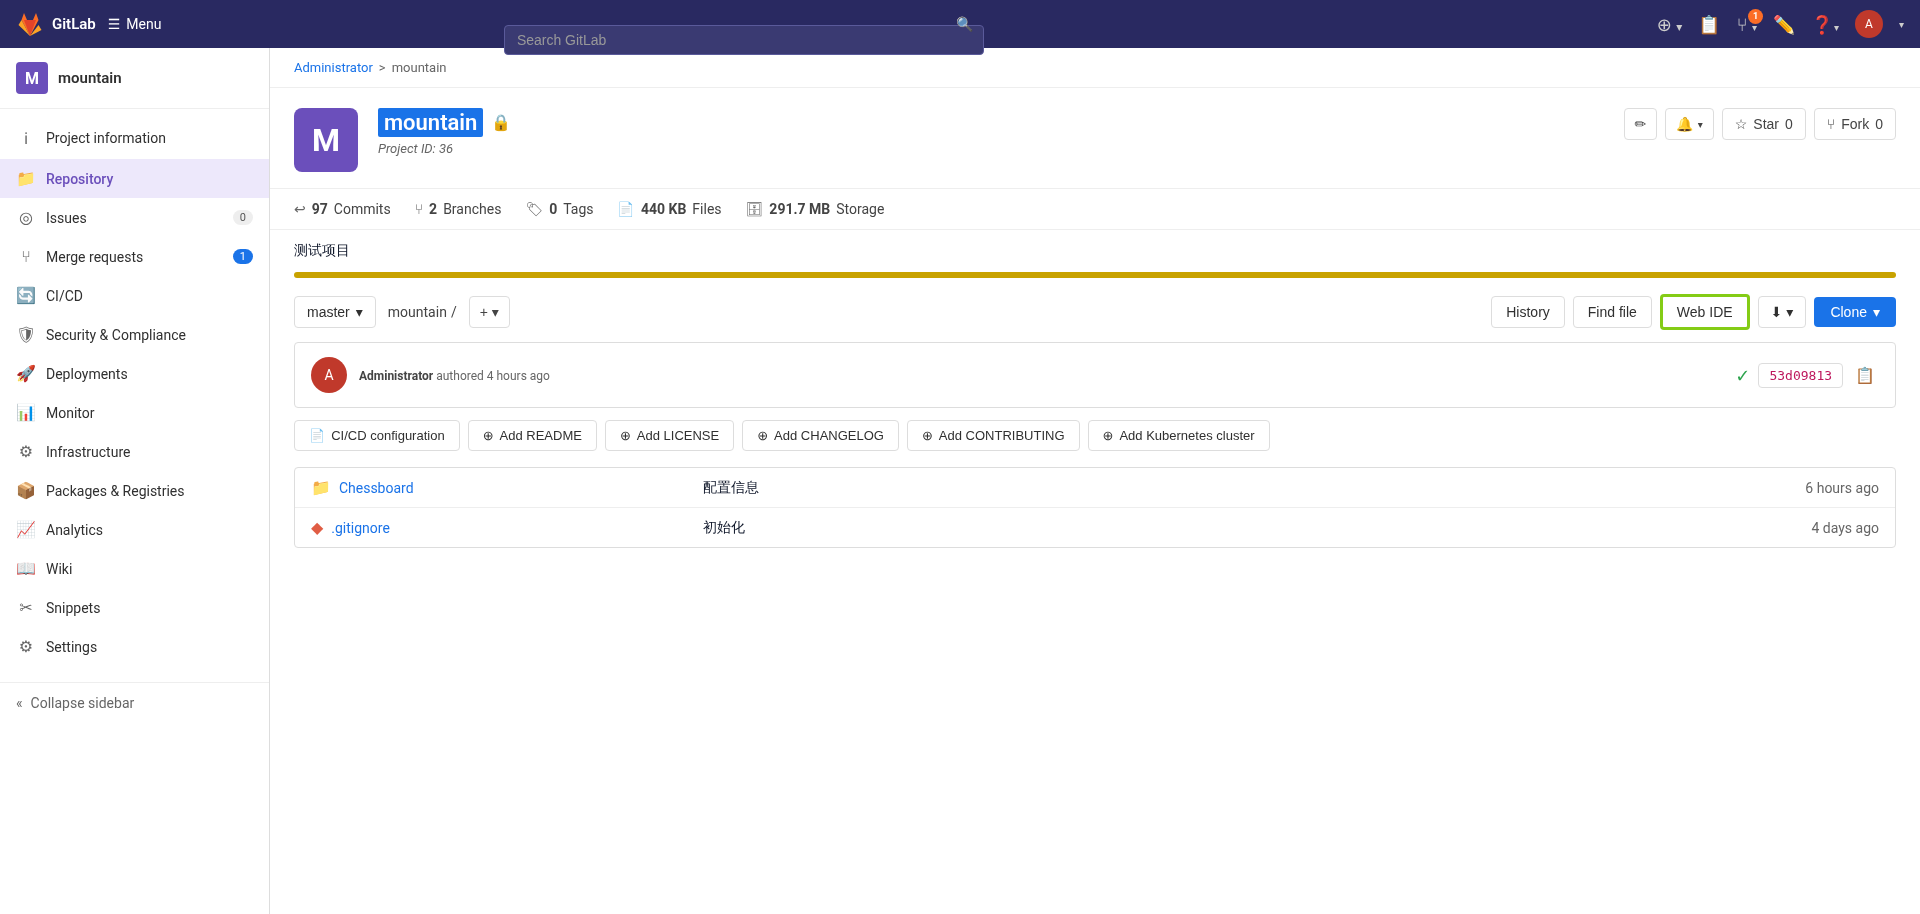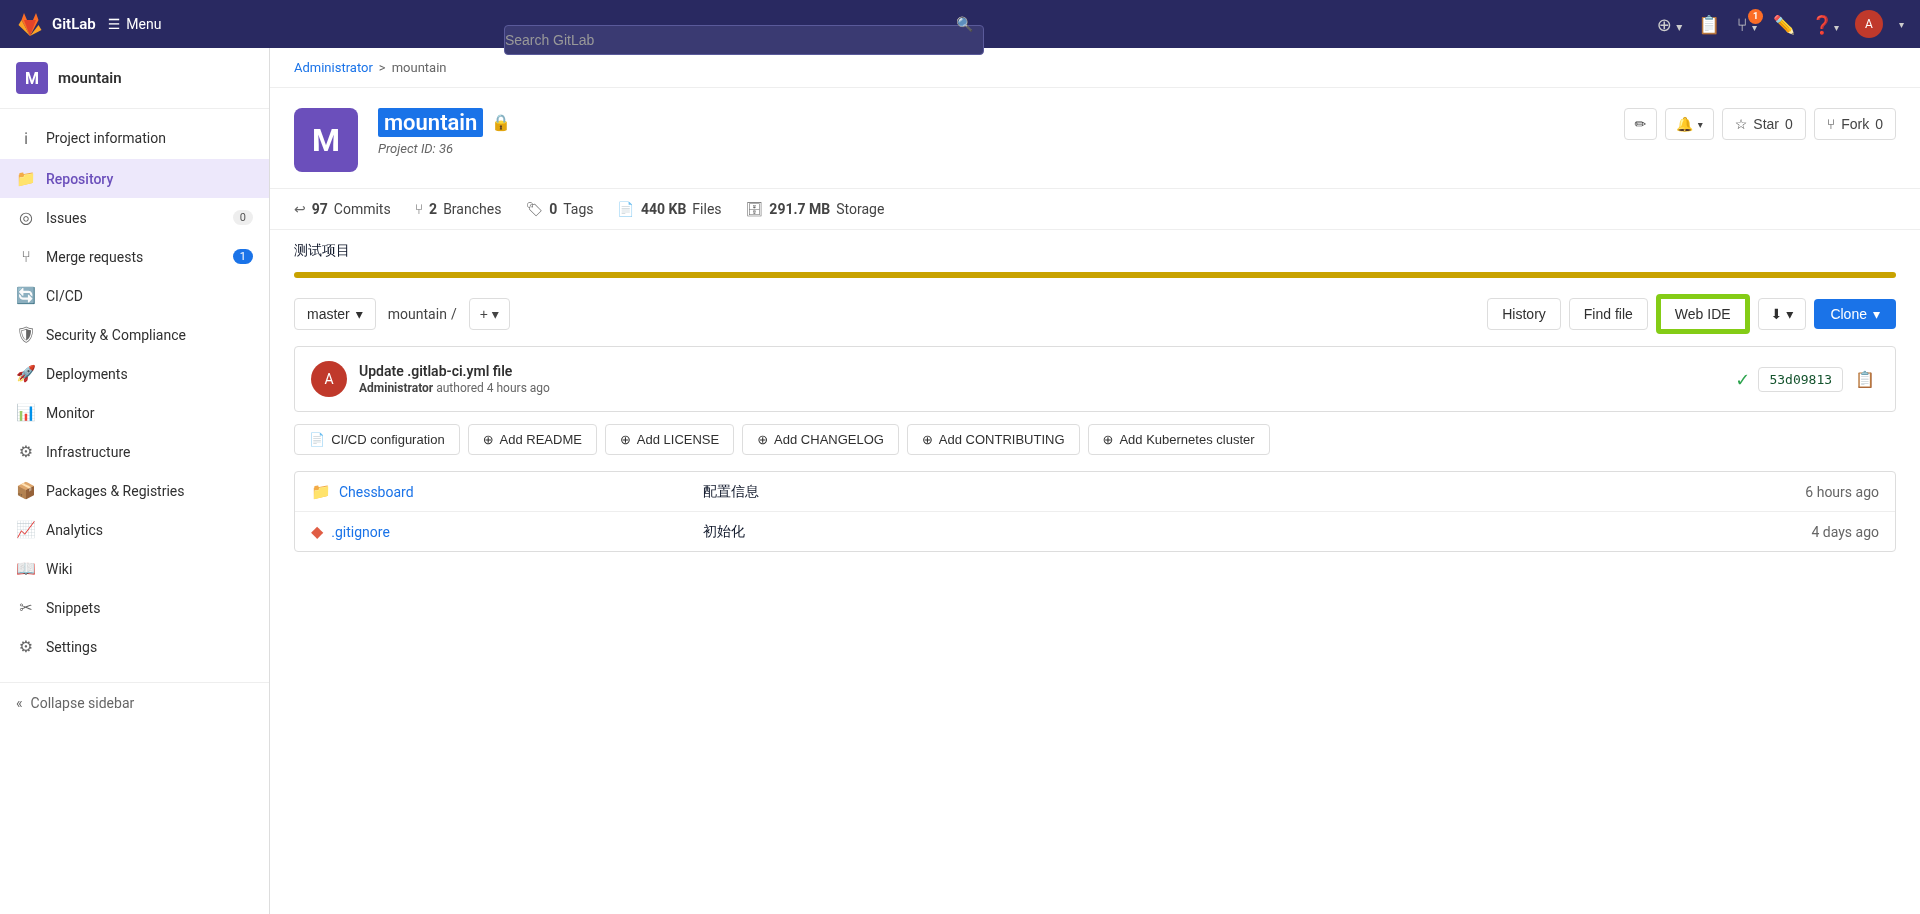--- a/index.html
+++ b/index.html
@@ -25,21 +25,21 @@
       max-width: 480px;
       margin: 0 auto;
       position: relative;
     }
     .navbar-search input {
       width: 100%;
       background: #3a3a72;
       border: 1px solid #5a5a9a;
       border-radius: 4px;
       color: #f97316;
-      padding: 6px 36px 6px 0;
+      padding: 6px 36px 6px 12px;
       font-size: 14px;
       outline: none;
       margin-top: 32px;
     }
     .navbar-search input::placeholder { color: #999; }
     .navbar-search-icon { position: absolute; right: 10px; top: 50%; transform: translateY(-50%); color: #999; }
     .navbar-actions { display: flex; align-items: center; gap: 16px; margin-left: auto; }
     .navbar-icon { color: #ccc; cursor: pointer; font-size: 18px; position: relative; }
     .navbar-badge {
       position: absolute;
@@ -266,21 +266,21 @@
     .btn-findfile {
       border: 1px solid #ddd;
       background: #fff;
       border-radius: 4px;
       padding: 7px 14px;
       cursor: pointer;
       font-size: 14px;
       color: #303030;
     }
     .btn-webide {
-      border: 5px solid #84cc16;
+      border: 3px solid #84cc16;
       background: #fff;
       border-radius: 4px;
       padding: 7px 14px;
       cursor: pointer;
       font-size: 14px;
       color: #303030;
     }
     .btn-download {
       border: 1px solid #ddd;
       background: #fff;
@@ -324,21 +324,21 @@
     .commit-meta { font-size: 12px; color: #666; margin-top: 2px; }
     .commit-meta strong { color: #444; }
     .commit-hash-area { display: flex; align-items: center; gap: 8px; margin-left: auto; }
     .commit-check { color: #2da44e; font-size: 18px; }
     .commit-hash {
       border: 1px solid #ddd;
       border-radius: 4px;
       padding: 4px 10px;
       font-family: monospace;
       font-size: 13px;
-      color: #14532d;
+      color: #be185d;
     }
     .commit-copy { cursor: pointer; color: #666; font-size: 16px; padding: 4px; }
 
     
     .quick-actions {
       display: flex;
       align-items: center;
       gap: 8px;
       padding: 0 24px 16px;
       flex-wrap: wrap;
@@ -586,21 +586,20 @@
         <button class="btn-clone">
           <span>Clone</span>
           <span>▾</span>
         </button>
       </div>
     </div>
 
     <div class="commit-row">
       <div class="commit-avatar">A</div>
       <div class="commit-info">
-        <div class="commit-title">Update .gitlab-ci.yml file</div>
         <div class="commit-meta">
           <strong>Administrator</strong>
           <span>authored 4 hours ago</span>
         </div>
       </div>
       <div class="commit-hash-area">
         <span class="commit-check">✓</span>
         <span class="commit-hash">53d09813</span>
         <span class="commit-copy">📋</span>
       </div>

